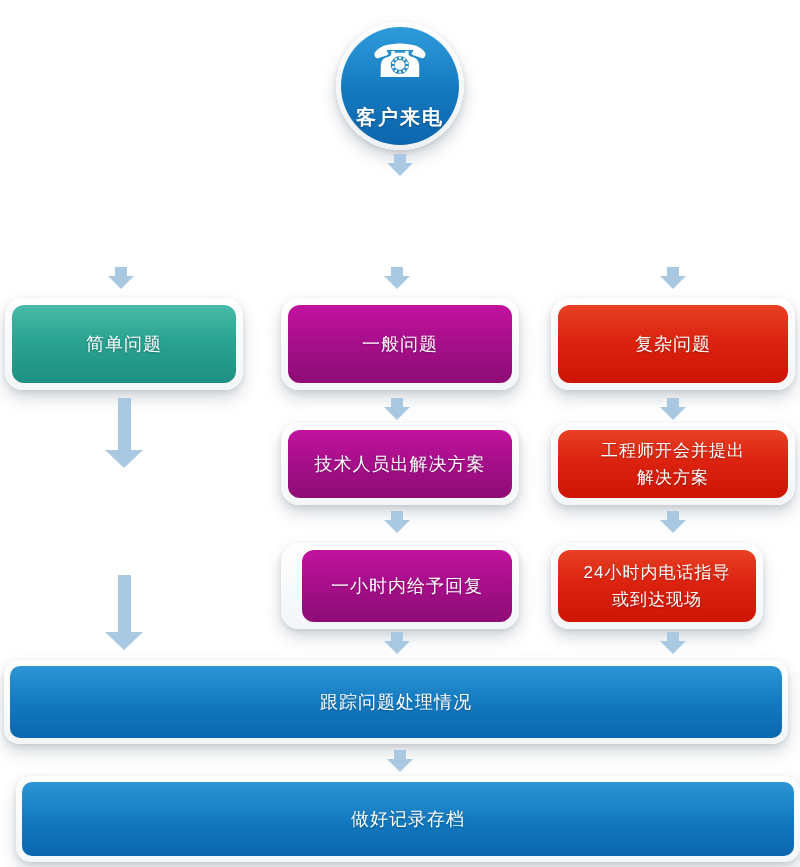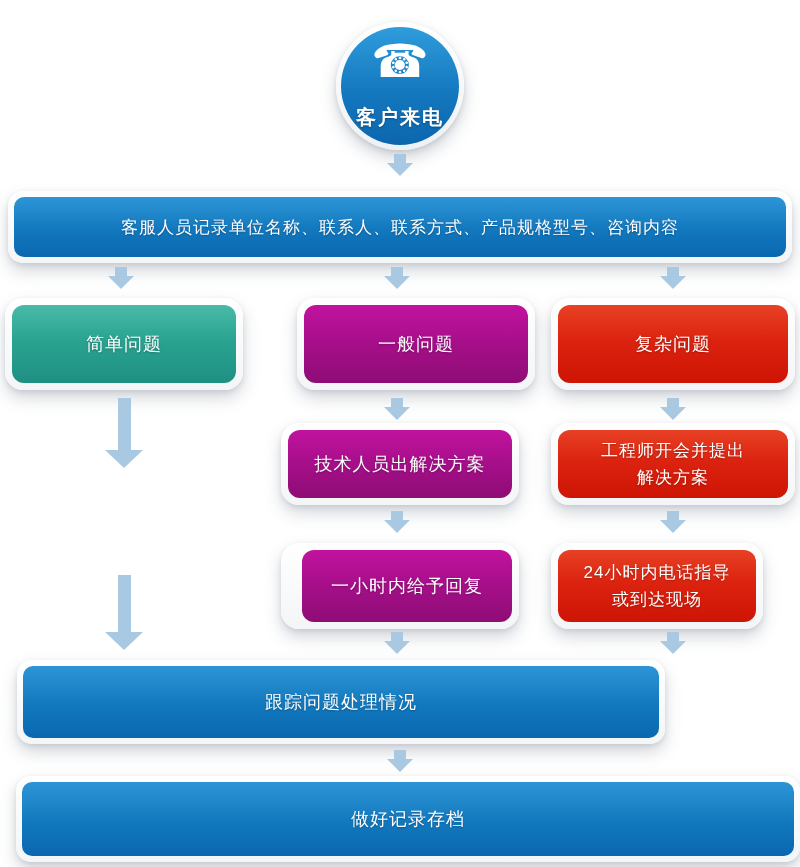--- a/index.html
+++ b/index.html
@@ -99,45 +99,40 @@
       <span class="phone-glyph">☎</span>
       <span class="start-label">客户来电</span>
     </div>
   </div>
 
   <div class="arrow sm" style="left:387px; top:154px;">
     <div class="stem"></div>
     <div class="head"></div>
   </div>
 
-  <div class="wrap bar" style="left:8px; top:191px; width:784px; height:72px;">
-    <div class="fill blue">
-      <span class="bar-label">客服人员记录单位名称、联系人、联系方式、产品规格型号、咨询内容</span>
-    </div>
-  </div>
 
   <div class="arrow sm" style="left:108px; top:267px;">
     <div class="stem"></div>
       <div class="head"></div>
   </div>
   <div class="arrow sm" style="left:384px; top:267px;">
     <div class="stem"></div>
       <div class="head"></div>
   </div>
   <div class="arrow sm" style="left:660px; top:267px;">
     <div class="stem"></div>
       <div class="head"></div>
   </div>
 
   <div class="wrap" style="left:5px; top:298px; width:238px; height:92px;">
     <div class="fill teal">
       <span class="node-label">简单问题</span>
     </div>
   </div>
-  <div class="wrap" style="left:281px; top:298px; width:238px; height:92px;margin-left:16px;">
+  <div class="wrap" style="left:281px; top:298px; width:238px; height:92px;">
     <div class="fill magenta">
       <span class="node-label">一般问题</span>
     </div>
   </div>
   <div class="wrap" style="left:551px; top:298px; width:244px; height:92px;">
     <div class="fill red">
       <span class="node-label">复杂问题</span>
     </div>
   </div>
 
@@ -193,21 +188,21 @@
 
   <div class="arrow sm" style="left:384px; top:632px;">
     <div class="stem"></div>
       <div class="head"></div>
   </div>
   <div class="arrow sm" style="left:660px; top:632px;">
     <div class="stem"></div>
       <div class="head"></div>
   </div>
 
-  <div class="wrap bar" style="left:17px; top:660px; width:648px; height:84px;">
+  <div class="wrap bar" style="left:4px; top:660px; width:784px; height:84px;">
     <div class="fill blue">
       <span class="bar-label big">跟踪问题处理情况</span>
     </div>
   </div>
 
   <div class="arrow sm" style="left:387px; top:750px;">
     <div class="stem"></div>
       <div class="head"></div>
   </div>
 

